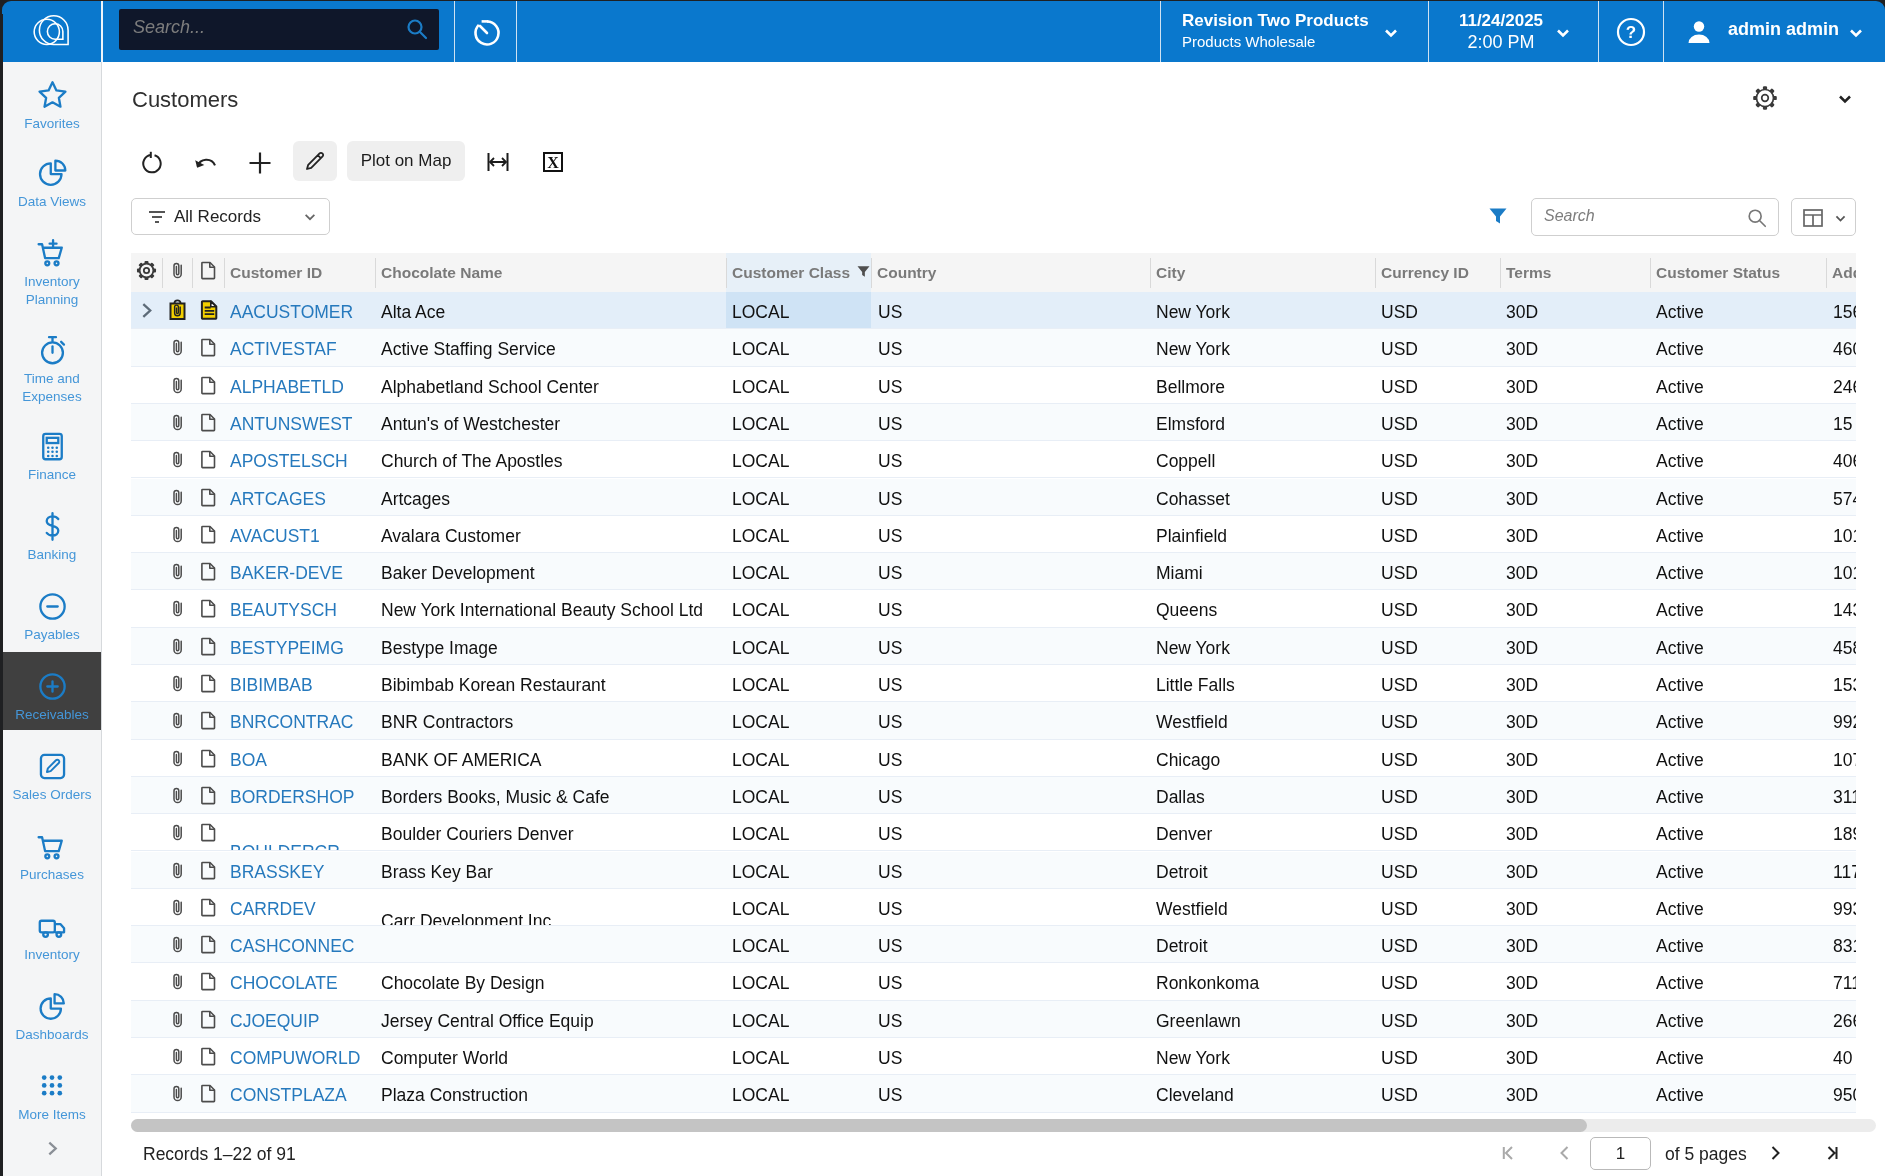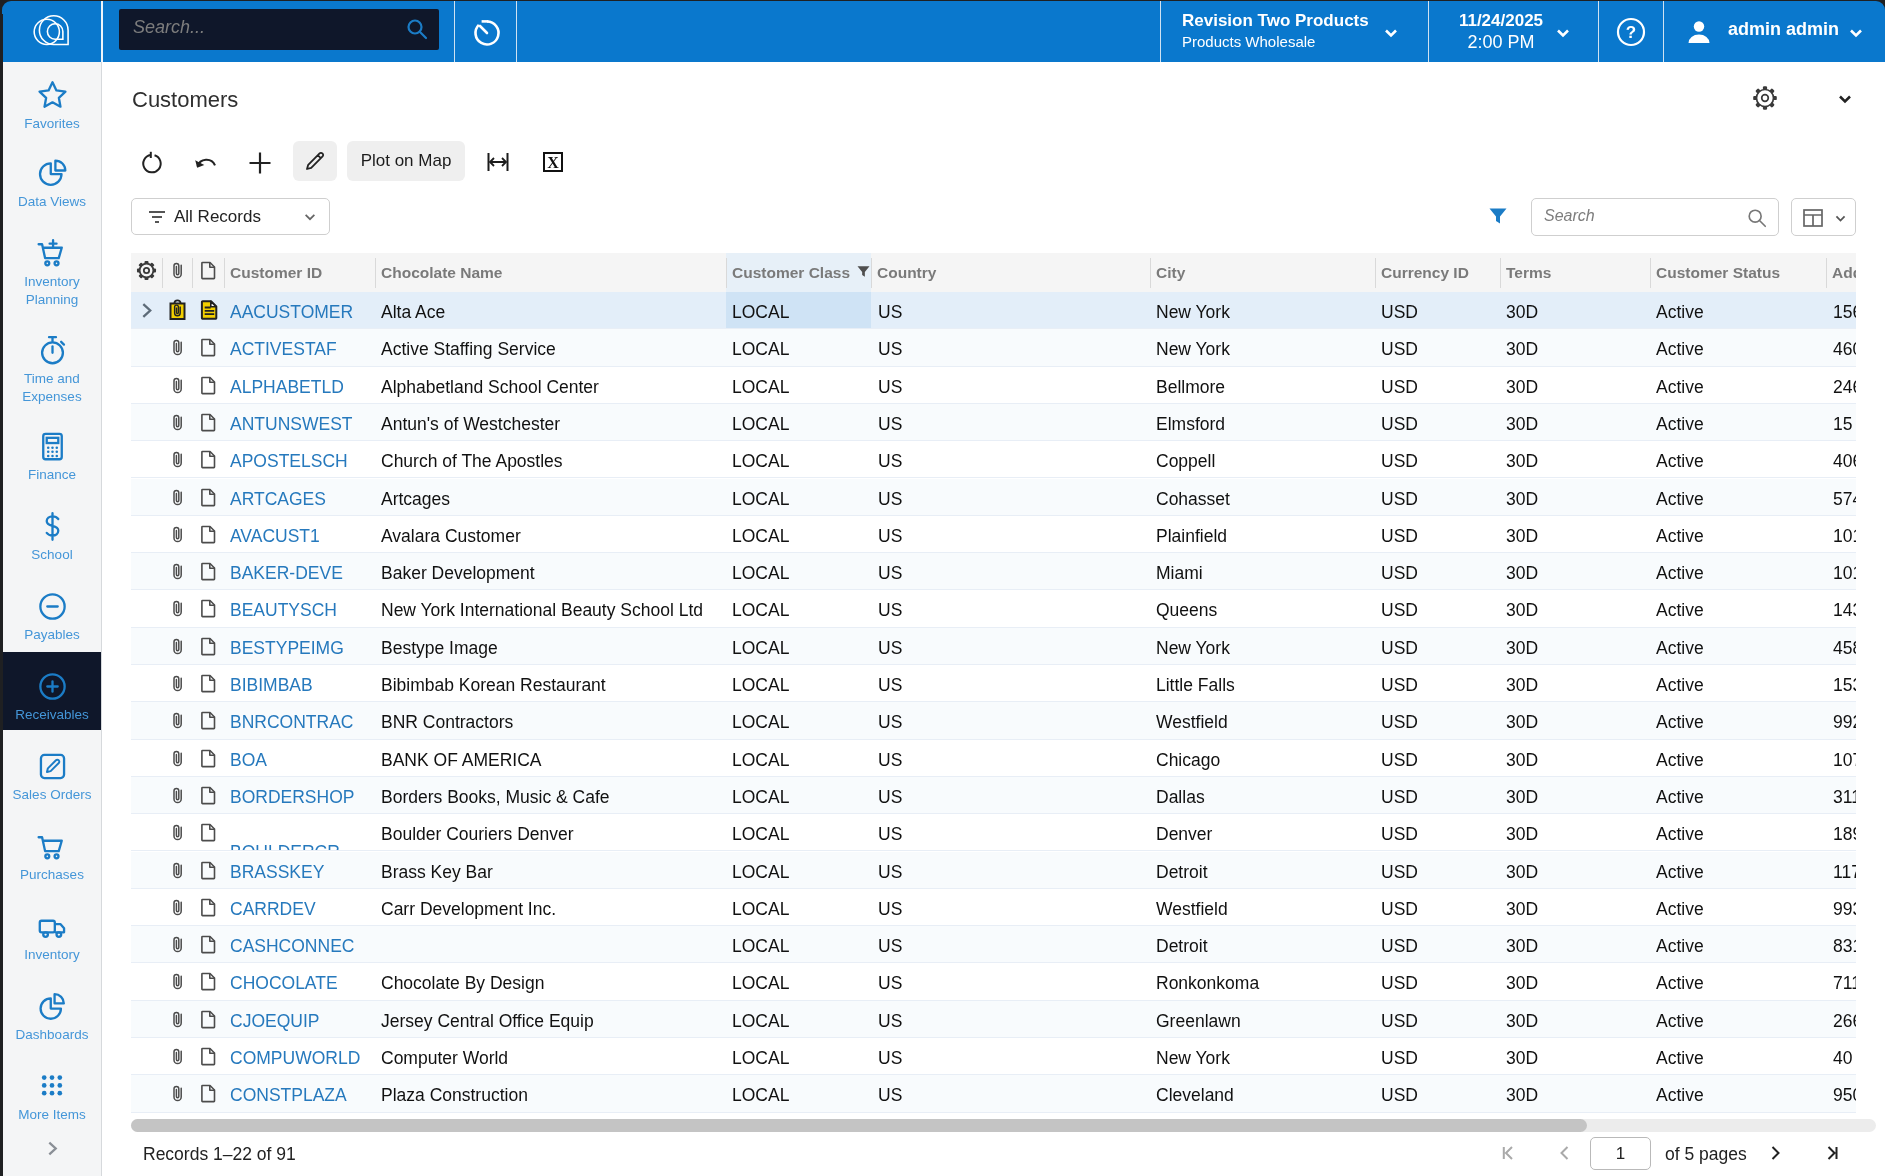--- a/index.html
+++ b/index.html
@@ -122,32 +122,32 @@
         </svg>
       </div>
       <div style="font-size:13.5px;line-height:17.5px;color:#4496d8;margin-top:2px;">Finance</div>
     </div>
     <div style="position:absolute;left:0;top:430px;width:98px;height:78px;text-align:center;">
       <div style="height:52px;padding-top:16px;display:flex;align-items:center;justify-content:center;box-sizing:border-box;">
         <svg width="37" height="37" viewBox="0 0 32 32" fill="none" stroke="#1b7cc6" stroke-width="2.0">
           <path d="M21 9.5 c-1.2-1.6-3-2.3-5-2.3 -2.8 0-5 1.6-5 4.1 0 2.6 2.2 3.5 5 4.2 2.8 0.7 5 1.6 5 4.2 0 2.5-2.2 4.1-5 4.1-2 0-3.8-0.7-5-2.3 M16 4.5 v23" stroke-linecap="round"></path>
         </svg>
       </div>
-      <div style="font-size:13.5px;line-height:17.5px;color:#4496d8;margin-top:2px;">School</div>
+      <div style="font-size:13.5px;line-height:17.5px;color:#4496d8;margin-top:2px;">Banking</div>
     </div>
     <div style="position:absolute;left:0;top:510px;width:98px;height:78px;text-align:center;">
       <div style="height:52px;padding-top:16px;display:flex;align-items:center;justify-content:center;box-sizing:border-box;">
         <svg width="37" height="37" viewBox="0 0 32 32" fill="none" stroke="#1b7cc6" stroke-width="2.0">
           <circle cx="16" cy="16" r="10.5"></circle>
           <path d="M11.5 16 h9" stroke-linecap="round"></path>
         </svg>
       </div>
       <div style="font-size:13.5px;line-height:17.5px;color:#4496d8;margin-top:2px;">Payables</div>
     </div>
-    <div style="position:absolute;left:0;top:590px;width:98px;height:78px;background:#0f172a;text-align:center;">
+    <div style="position:absolute;left:0;top:590px;width:98px;height:78px;background:#404040;text-align:center;">
       <div style="height:52px;padding-top:16px;display:flex;align-items:center;justify-content:center;box-sizing:border-box;">
         <svg width="37" height="37" viewBox="0 0 32 32" fill="none" stroke="#1b7cc6" stroke-width="2.0">
           <circle cx="16" cy="16" r="10.5"></circle>
           <path d="M11.5 16 h9 M16 11.5 v9" stroke-linecap="round"></path>
         </svg>
       </div>
       <div style="font-size:13.5px;line-height:17.5px;color:#4496d8;margin-top:2px;">Receivables</div>
     </div>
     <div style="position:absolute;left:0;top:670px;width:98px;height:78px;text-align:center;">
       <div style="height:52px;padding-top:16px;display:flex;align-items:center;justify-content:center;box-sizing:border-box;">
@@ -1010,21 +1010,21 @@
           <path d="M2.5 1.5 h7.5 l4.5 4.5 V17 a0.6 0.6 0 0 1 -0.6 0.6 H2.5 a0.6 0.6 0 0 1 -0.6 -0.6 V2.1 a0.6 0.6 0 0 1 0.6 -0.6 Z" fill="none" stroke="#4c4c4c" stroke-width="1.6" stroke-linejoin="round"></path>
           <path d="M9.8 1.7 V6.2 h4.5" fill="none" stroke="#4c4c4c" stroke-width="1.6" stroke-linejoin="round"></path>
         </svg></div>
     </div>
     <div style="position:absolute;left:595px;width:145px;top:0;height:100%;">
       <span style="position:absolute;left:6px;top:10px;">LOCAL</span>
     </div>
     <div style="position:absolute;left:93px;width:151px;top:0;height:100%;">
       <span style="position:absolute;left:6px;top:10px;color:#2679bd;white-space:nowrap;">CARRDEV</span>
     </div>
-    <div style="position:absolute;left:244px;width:351px;top:0;height:100%;">
+    <div style="position:absolute;left:244px;width:351px;top:12px;height:100%;">
       <span style="position:absolute;left:6px;top:10px;white-space:nowrap;">Carr Development Inc.</span>
     </div>
     <div style="position:absolute;left:740px;width:279px;top:0;height:100%;">
       <span style="position:absolute;left:7px;top:10px;">US</span>
     </div>
     <div style="position:absolute;left:1019px;width:225px;top:0;height:100%;">
       <span style="position:absolute;left:6px;top:10px;white-space:nowrap;">Westfield</span>
     </div>
     <div style="position:absolute;left:1244px;width:125px;top:0;height:100%;">
       <span style="position:absolute;left:6px;top:10px;">USD</span>

